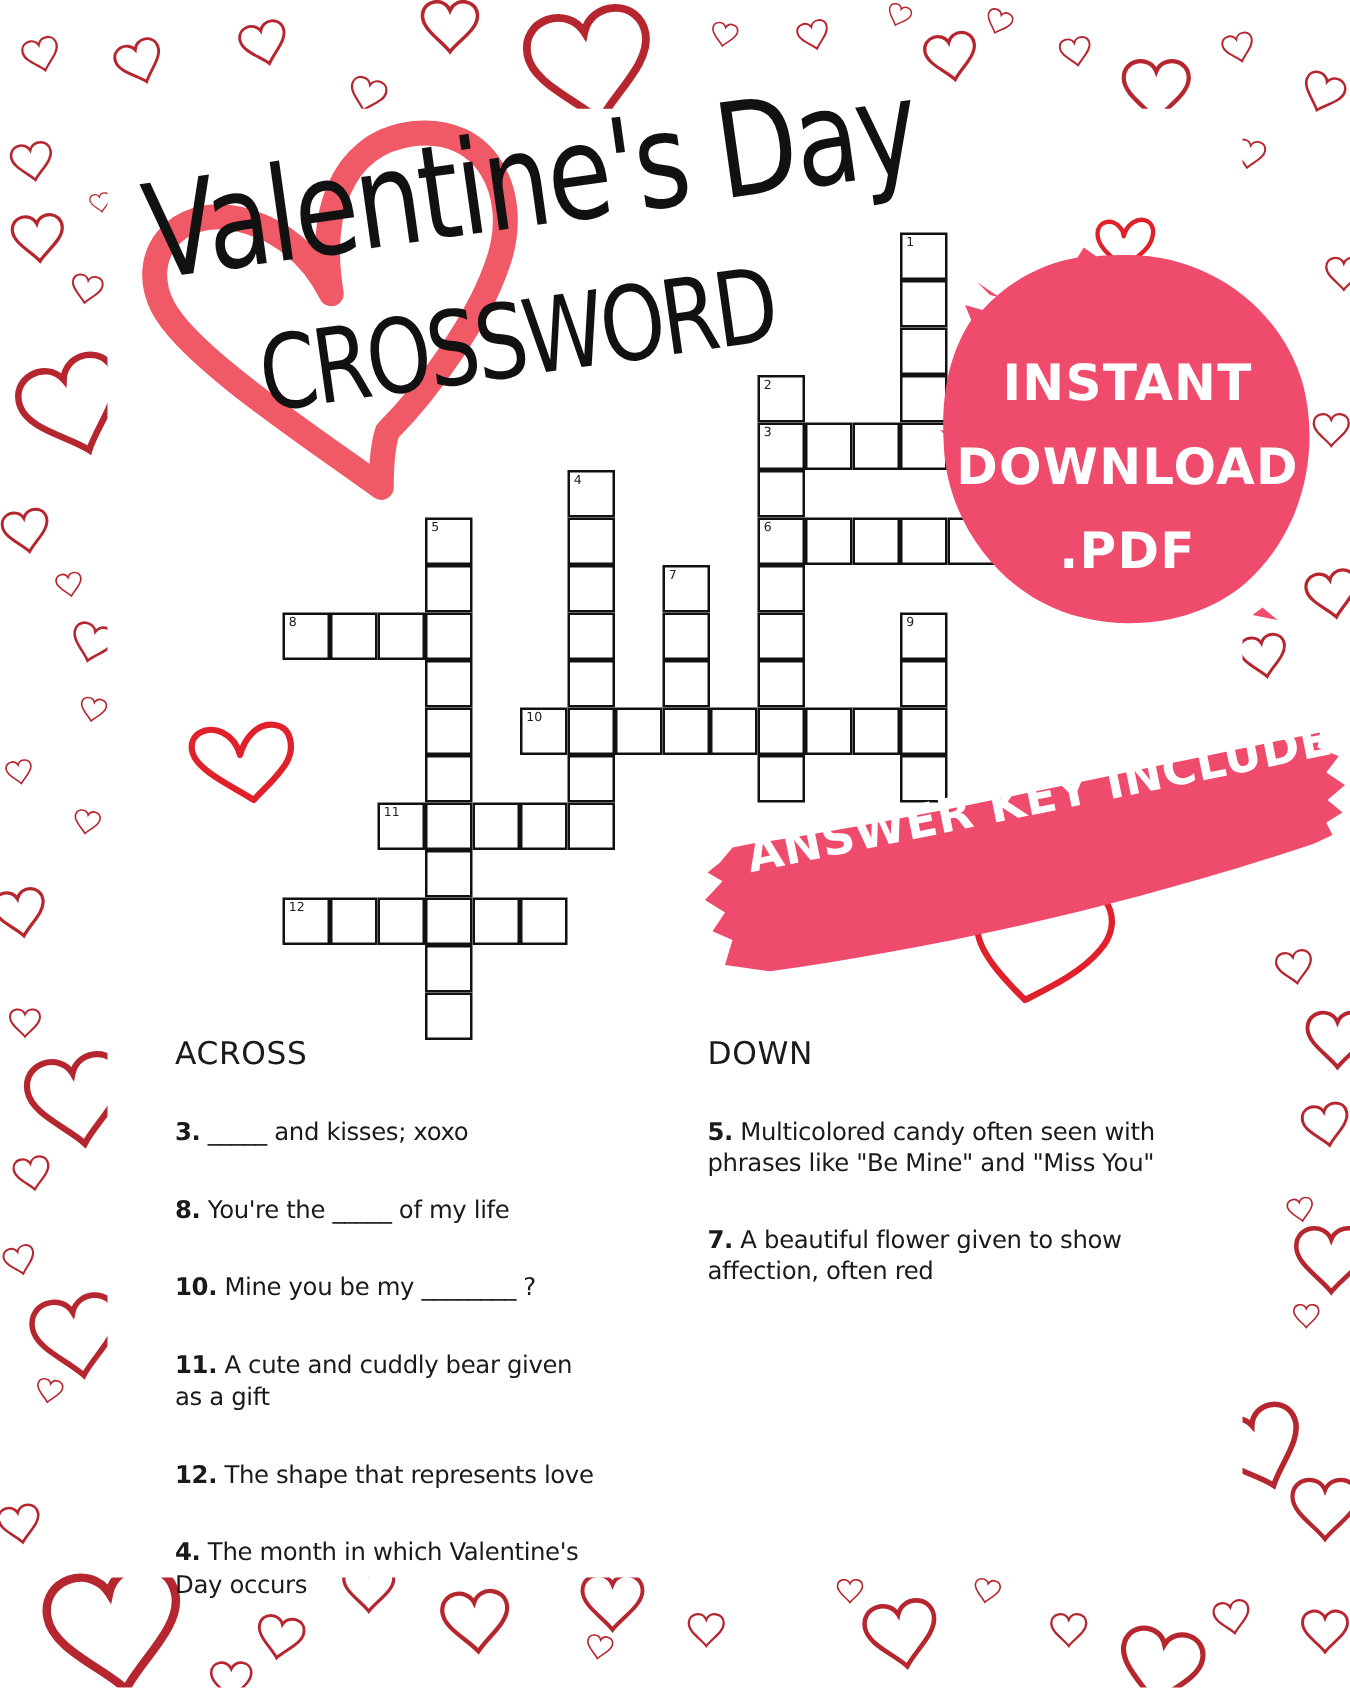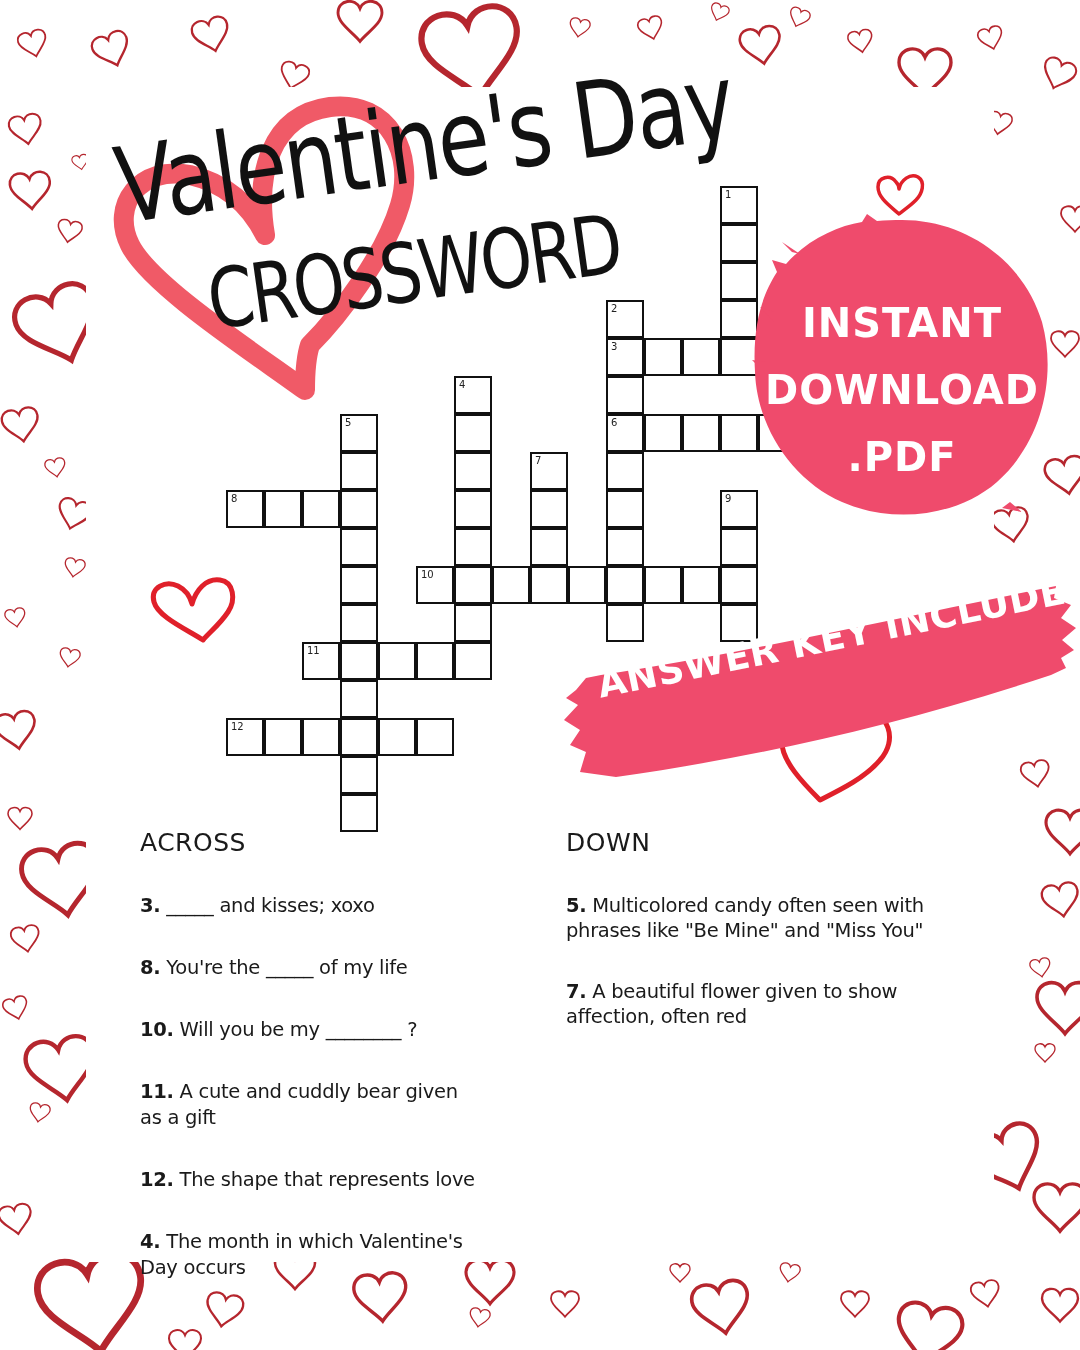--- a/index.html
+++ b/index.html
@@ -28,21 +28,21 @@
     position: absolute; width: 38px; height: 38px; box-sizing: border-box;
     border: 2.5px solid #111; background: #fff;
     margin-left: -1px; margin-top: -1px;
   }
   .cell .num {
     position: absolute; left: 3px; top: 1px; font-size: 10px; color: #222;
     font-family: "DejaVu Sans", sans-serif;
   }
 
   .badge {
-    position: absolute; left: 752px; top: 212px; width: 300px; height: 310px; z-index: 5;
+    position: absolute; left: 752px; top: 196px; width: 300px; height: 310px; z-index: 5;
   }
   .badge svg { position: absolute; inset: 0; }
   .badge-text {
     position: absolute; left: 0; right: 0; text-align: center; color: #fff;
     font-family: "DejaVu Sans", sans-serif; font-weight: 700; letter-spacing: 1px;
   }
   .badge-l1 { top: 88px; font-size: 40px; }
   .badge-l2 { top: 155px; font-size: 40px; }
   .badge-l3 { top: 222px; font-size: 40px; }
 
@@ -264,21 +264,21 @@
     <path d="M20,110 L10,118 L22,125 L8,140 L24,150 L14,165 L30,172 L24,192 L60,197 C180,180 330,150 495,95 L510,88 L505,78 L518,70 L506,60 L520,48 L505,38 L515,25 L498,18 L500,6 C330,40 180,75 45,95 L30,98 Z" fill="#EF4B6C"></path>
   </svg>
   <div class="banner-text">ANSWER KEY INCLUDED!</div>
 </div>
 
 <div class="clues clues-across">
   <div class="clue-heading">ACROSS</div>
   <div id="across-list">
       <div class="clue"><b>3.</b><span> _____ and kisses; xoxo</span></div>
       <div class="clue"><b>8.</b><span> You're the _____ of my life</span></div>
-      <div class="clue"><b>10.</b><span> Will you be my ________ ?</span></div>
+      <div class="clue"><b>10.</b><span> Mine you be my ________ ?</span></div>
       <div class="clue"><b>11.</b><span> A cute and cuddly bear given as a gift</span></div>
       <div class="clue"><b>12.</b><span> The shape that represents love</span></div>
       <div class="clue"><b>4.</b><span> The month in which Valentine's Day occurs</span></div>
     </div>
 </div>
 <div class="clues clues-down">
   <div class="clue-heading">DOWN</div>
   <div id="down-list">
       <div class="clue"><b>5.</b><span> Multicolored candy often seen with phrases like "Be Mine" and "Miss You"</span></div>
       <div class="clue"><b>7.</b><span> A beautiful flower given to show affection, often red</span></div>

